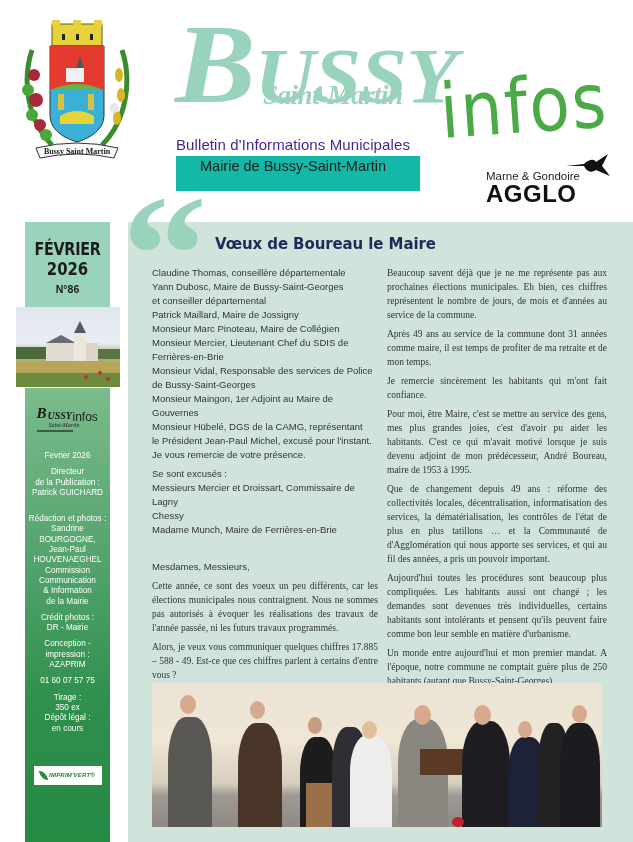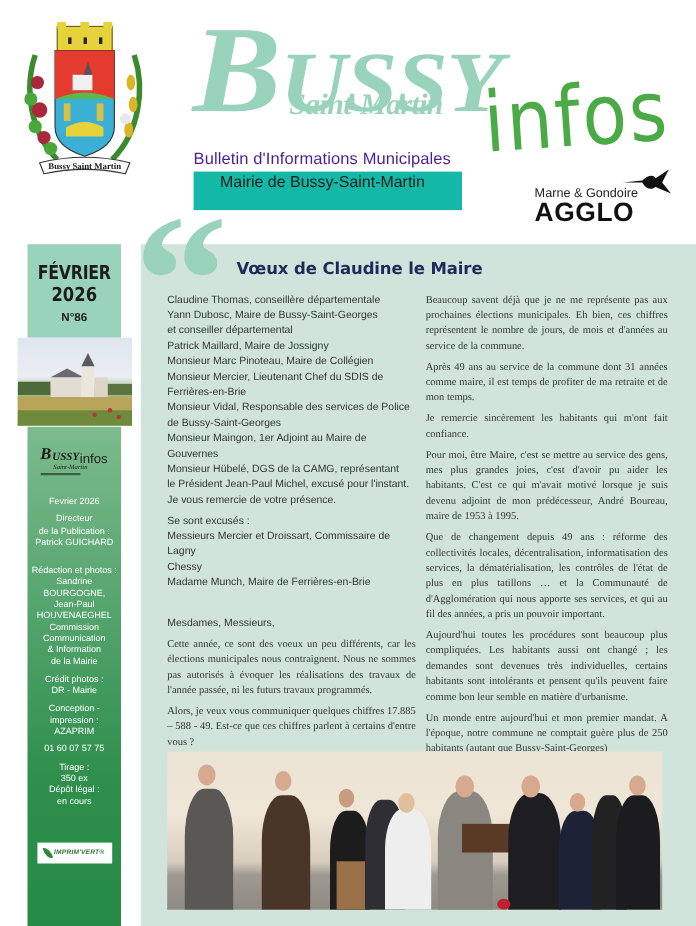--- a/index.html
+++ b/index.html
@@ -176,21 +176,21 @@
     <div>350 ex</div>
     <div>Dépôt légal :</div>
     <div>en cours</div>
   </div>
   <div class="imprim">
     <span class="leaf"></span>
     <span class="txt">IMPRIM'VERT®</span>
   </div>
 </div>
 
-<div class="article-title">Vœux de Claudine le Maire</div>
+<div class="article-title">Vœux de Boureau le Maire</div>
 
 <div class="col col-left">
   <p>
     <span style="display:block">Claudine Thomas, conseillère départementale</span>
     <span style="display:block">Yann Dubosc, Maire de Bussy-Saint-Georges</span>
     <span style="display:block">et conseiller départemental</span>
     <span style="display:block">Patrick Maillard, Maire de Jossigny</span>
     <span style="display:block">Monsieur Marc Pinoteau, Maire de Collégien</span>
     <span style="display:block">Monsieur Mercier, Lieutenant Chef du SDIS de</span>
     <span style="display:block">Ferrières-en-Brie</span>

